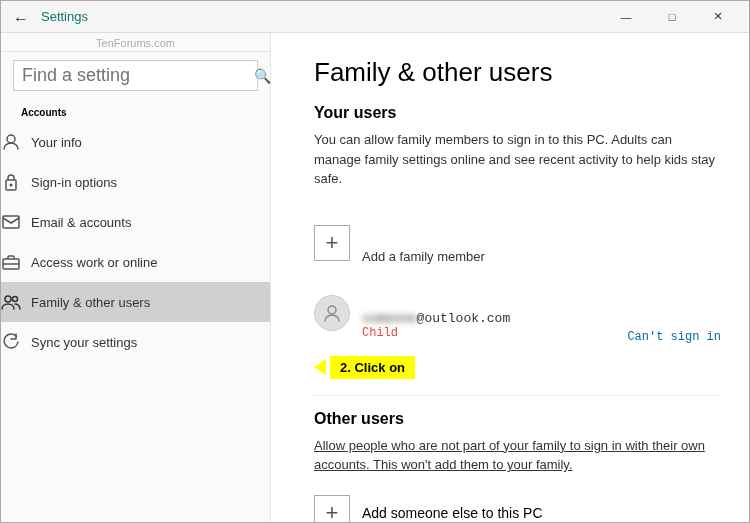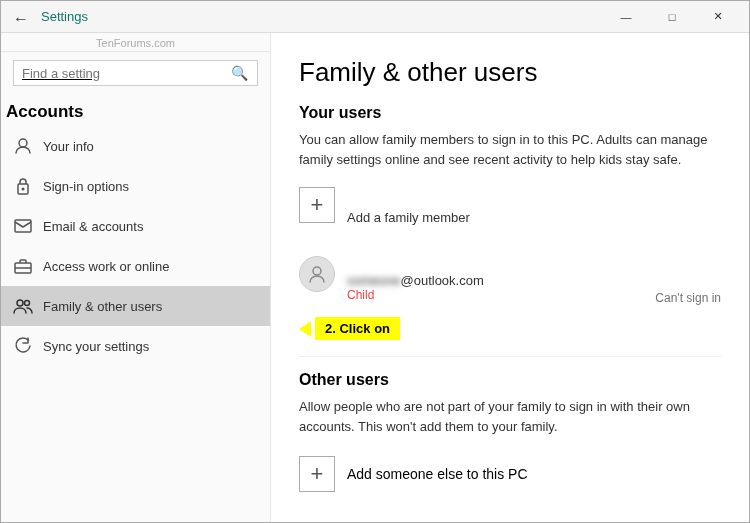--- a/index.html
+++ b/index.html
@@ -8,59 +8,59 @@
     .window { width: 750px; height: 523px; background: #fff; display: flex; flex-direction: column; border: 1px solid #aaa; }
 
     
     .titlebar { display: flex; align-items: center; height: 32px; background: #f5f5f5; padding: 0 8px; border-bottom: 1px solid #ddd; flex-shrink: 0; }
     .titlebar-back { width: 24px; height: 24px; display: flex; align-items: center; justify-content: center; cursor: pointer; color: #333; font-size: 16px; }
     .titlebar-title { margin-left: 8px; font-size: 13px; color: #0f766e; flex: 1; }
     .titlebar-controls { display: flex; gap: 0; }
     .titlebar-btn { width: 46px; height: 32px; display: flex; align-items: center; justify-content: center; cursor: pointer; font-size: 11px; color: #333; background: transparent; border: none; }
 
     
-    .main { display: flex; flex: 1; overflow: hidden; }
+    .main { display: flex; flex: 1; overflow: hidden; gap: 15px; }
 
     
     .sidebar { width: 270px; background: #fafafa; border-right: 1px solid #e5e5e5; display: flex; flex-direction: column; flex-shrink: 0; overflow-y: auto; }
     .sidebar-watermark { text-align: center; font-size: 11px; color: #aaa; padding: 4px 0 2px; border-bottom: 1px solid #e5e5e5; }
     .sidebar-search { padding: 8px 12px; }
     .sidebar-search-box { display: flex; align-items: center; border: 1px solid #ccc; background: #fff; padding: 4px 8px; width: 100%; }
-    .sidebar-search-box input { border: none; outline: none; font-size: 13px; flex: 1; background: transparent; text-decoration: underline; }
+    .sidebar-search-box input { border: none; outline: none; font-size: 18px; flex: 1; background: transparent; }
     .sidebar-search-box span { color: #666; font-size: 14px; }
-    .sidebar-section-title { font-weight: 600; font-size: 17px; padding: 8px 5px 4px; color: #000; }
-    .sidebar-item { display: flex; align-items: center; padding: 10px 12px; cursor: pointer; color: #333; font-size: 13px; gap: 10px; position: relative; }
+    .sidebar-section-title { font-weight: 600; font-size: 10px; padding: 8px 20px 4px; color: #000; }
+    .sidebar-item { display: flex; align-items: center; padding: 10px 0; cursor: pointer; color: #333; font-size: 13px; gap: 10px; position: relative; }
     .sidebar-item.active { background: #e5e5e5; }
     .sidebar-item-icon { width: 20px; height: 20px; display: flex; align-items: center; justify-content: center; flex-shrink: 0; }
 
     
     .callout-yellow { background: #ffff00; color: #000; font-weight: bold; font-size: 13px; padding: 4px 10px; border-radius: 0; white-space: nowrap; }
 
     
     .content { flex: 1; padding: 24px 28px; overflow-y: auto; background: #fff; }
     .content-title { font-size: 26px; font-weight: 300; color: #000; margin-bottom: 16px; }
     .section-title { font-size: 16px; font-weight: 600; color: #000; margin-bottom: 8px; margin-top: 4px; }
-    .section-desc { font-size: 13px; color: #333; line-height: 1.5; margin-bottom: 9px; }
+    .section-desc { font-size: 13px; color: #333; line-height: 1.5; margin-bottom: 28px; }
 
     
     .family-item { display: flex; align-items: center; gap: 12px; padding: 6px 0; }
     .family-item-icon { width: 36px; height: 36px; background: #e0e0e0; border-radius: 50%; display: flex; align-items: center; justify-content: center; color: #555; font-size: 18px; flex-shrink: 0; border: 1px solid #ccc; }
     .family-item-plus { width: 36px; height: 36px; background: #fff; border: 1px solid #aaa; display: flex; align-items: center; justify-content: center; color: #555; font-size: 20px; flex-shrink: 0; }
     .family-item-text { font-size: 13px; color: #333; margin-top: 26px; }
     .family-item-text .sub { font-size: 12px; color: #ef4444; }
-    .family-item-action { margin-left: auto; font-size: 12px; color: #737373; margin-top: 48px; }
+    .family-item-action { margin-left: auto; font-size: 12px; color: #0369a1; margin-top: 48px; }
 
     .manage-link { color: #0078d4; font-size: 13px; cursor: pointer; text-decoration: none; display: inline-block; margin-top: 4px; margin-bottom: 16px; }
 
     
     .manage-row { display: flex; align-items: center; gap: 10px; margin-top: 6px; margin-bottom: 16px; }
 
     .divider { border: none; border-top: 1px solid #eee; margin: 8px 0 14px; }
 
-    .other-users-desc { font-size: 13px; color: #333; line-height: 1.5; margin-bottom: 14px; }
+    .other-users-desc { font-size: 13px; color: #333; line-height: 1.5; margin-bottom: 14px; text-decoration: underline; }
 
     .add-btn-row { display: flex; align-items: center; gap: 12px; padding: 6px 0; }
 
     
     .blurred { filter: blur(3px); display: inline-block; }
   </style>
 </head>
 <body>
 
 <div class="window">
@@ -159,21 +159,21 @@
       <div class="section-title">Your users</div>
       <div class="section-desc">You can allow family members to sign in to this PC. Adults can manage family settings online and see recent activity to help kids stay safe.</div>
 
       <div class="family-item">
         <div class="family-item-plus">
           <span style="font-size:22px; color:#555;">+</span>
         </div>
         <span class="family-item-text">Add a family member</span>
       </div>
 
-      <div class="family-item" style="margin-top: 6px;">
+      <div class="family-item" style="margin-top: 6px; font-family: Liberation Mono, monospace;">
         <div class="family-item-icon">
           <svg width="20" height="20" viewBox="0 0 20 20" fill="none">
               <circle cx="10" cy="7" r="4" stroke="#888" stroke-width="1.5" fill="none"></circle>
               <path d="M3 18c0-3.3 3.1-6 7-6s7 2.7 7 6" stroke="#888" stroke-width="1.5" fill="none" stroke-linecap="round"></path>
             </svg>
         </div>
         <div class="family-item-text">
           <div><span class="blurred">someone</span><span>@outlook.com</span></div>
           <div class="sub">Child</div>
         </div>

